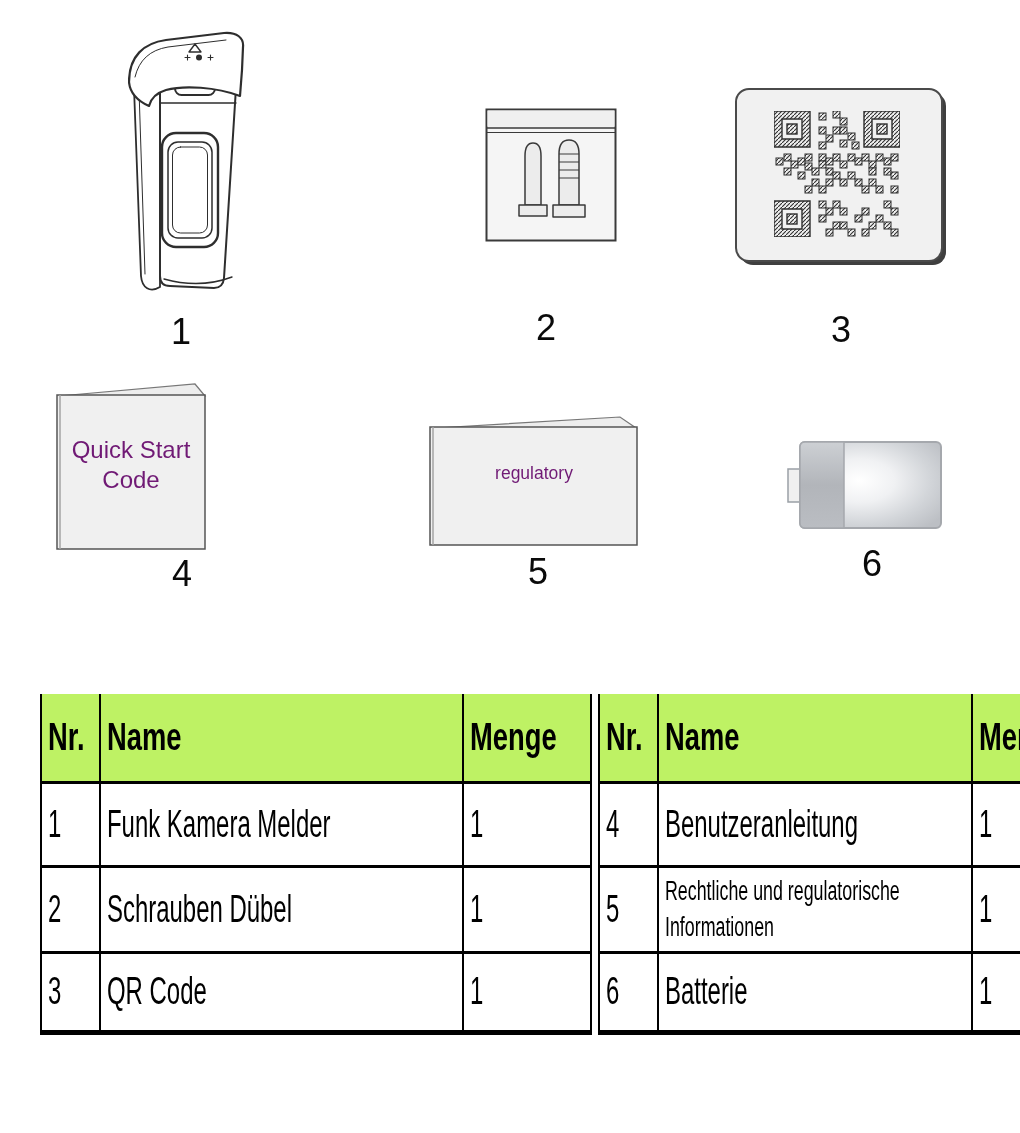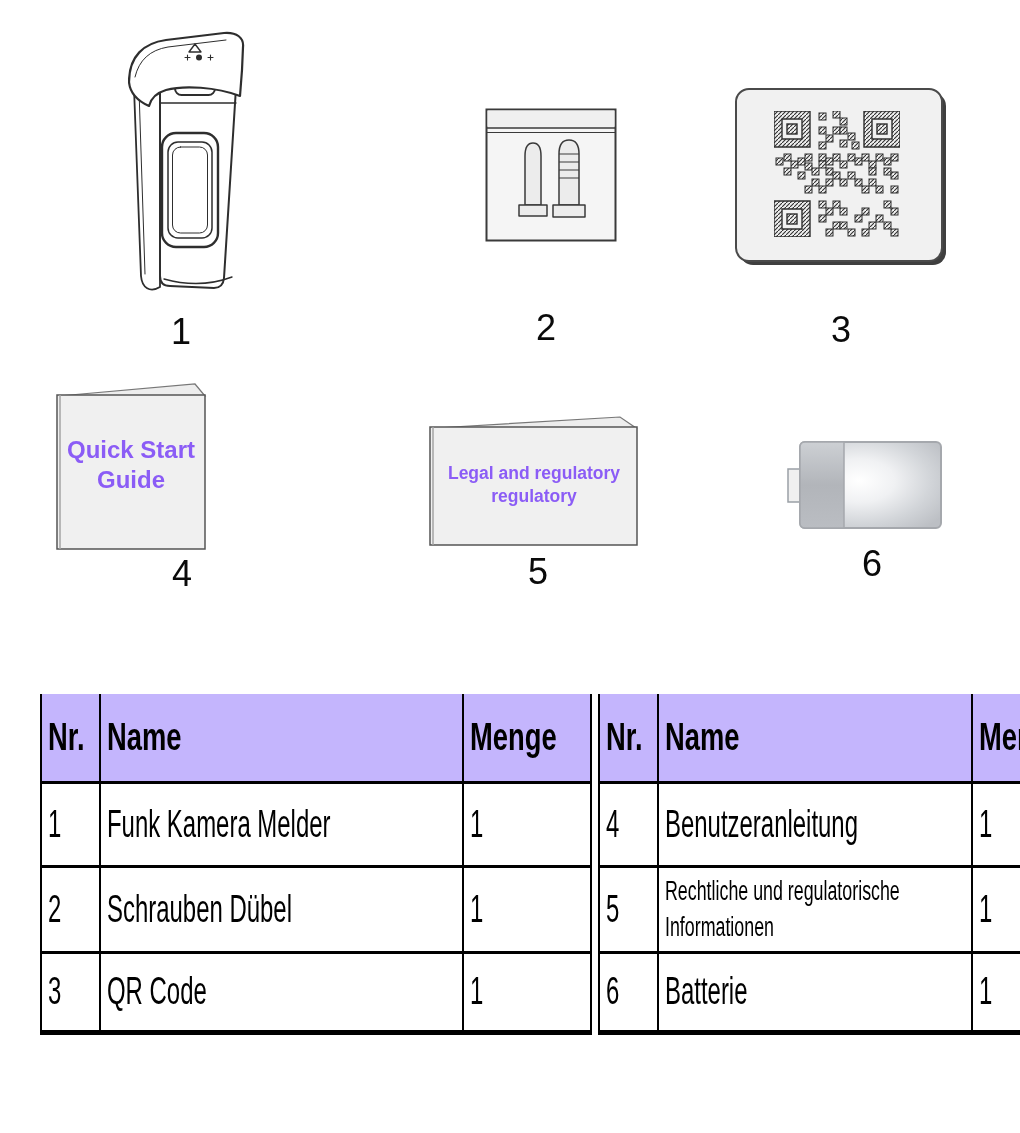--- a/index.html
+++ b/index.html
@@ -8,30 +8,30 @@
   .abs{position:absolute;}
   
   .num{position:absolute;transform:translateX(-50%);font-size:36px;line-height:1;color:#0a0a0a;
        font-family:"Liberation Sans","DejaVu Sans",sans-serif;}
   
   .qr-card{position:absolute;left:735px;top:88px;width:204px;height:170px;background:#f1f1f1;
            border:2px solid #4a4a4a;border-radius:14px;box-shadow:4px 4px 0 -1px #3f3f3f;}
   .qr-card svg{position:absolute;left:37px;top:21px;}
   
   .booklet{position:absolute;}
-  .booklet .txt{position:absolute;left:0;right:0;text-align:center;font-weight:bold;color:#8b5cf6;}
+  .booklet .txt{position:absolute;left:0;right:0;text-align:center;font-weight:normal;color:#701a75;}
   .guide-txt{top:55px;font-size:24px;line-height:30px;}
   .legal-txt{top:48px;font-size:17.5px;line-height:23px;}
   
   .tables{position:absolute;left:40px;top:694px;display:flex;gap:6px;}
   table.parts{border-collapse:collapse;table-layout:fixed;background:#fff;
               border:2px solid #000;border-top:none;border-bottom:5px solid #000;}
   table.parts th,table.parts td{border-left:2px solid #000;border-bottom:3px solid #000;
               padding:0 0 0 6px;text-align:left;vertical-align:middle;overflow:visible;}
-  table.parts th{background:#c4b5fd;}
+  table.parts th{background:#bef264;}
   tr.hdr{height:88px;} tr.r1{height:84px;} tr.r2{height:86px;} tr.r3{height:80px;}
   .ch{display:inline-block;font-weight:bold;font-size:38px;transform:scaleX(0.72);
       transform-origin:0 50%;white-space:nowrap;}
   .cb{display:inline-block;font-size:38px;font-weight:normal;transform:scaleX(0.63);
       transform-origin:0 50%;white-space:nowrap;}
   .cb2{display:block;font-size:27px;line-height:36px;transform:scaleX(0.66);
        transform-origin:0 50%;width:150%;}
 </style>
 </head>
 <body>
@@ -173,33 +173,32 @@
   <div class="num" style="left:841px;top:312px;">3</div>
 
   <div class="booklet" style="left:55px;top:380px;width:152px;height:171px;">
     <svg width="152" height="171" viewBox="0 0 152 171">
       <path d="M4,16 L140,4 L150,16 Z" fill="#ededed" stroke="#777" stroke-width="1.2"></path>
       <rect x="2" y="15" width="148" height="154" fill="#f0f0f0" stroke="#555" stroke-width="1.5"></rect>
       <path d="M5,15 V169" stroke="#a5a5a5" stroke-width="1.5" fill="none"></path>
     </svg>
     <div class="txt guide-txt">
       <div>Quick Start</div>
-      <div>Guide</div>
+      <div>Code</div>
     </div>
   </div>
   <div class="num" style="left:182px;top:556px;">4</div>
 
   <div class="booklet" style="left:428px;top:414px;width:212px;height:134px;">
     <svg width="212" height="134" viewBox="0 0 212 134">
       <path d="M8,14 L192,3 L208,14 Z" fill="#ededed" stroke="#777" stroke-width="1.2"></path>
       <rect x="2" y="13" width="207" height="118" fill="#f0f0f0" stroke="#555" stroke-width="1.5"></rect>
       <path d="M5,13 V131" stroke="#a5a5a5" stroke-width="1.5" fill="none"></path>
     </svg>
     <div class="txt legal-txt">
-      <div>Legal and regulatory</div>
       <div>regulatory</div>
     </div>
   </div>
   <div class="num" style="left:538px;top:554px;">5</div>
 
   <svg class="abs" style="left:787px;top:440px;" width="156" height="90" viewBox="0 0 156 90">
     <defs>
       <radialGradient id="bgrad" cx="42%" cy="45%" r="72%">
         <stop offset="0" stop-color="#ffffff"></stop>
         <stop offset="0.35" stop-color="#f0f1f3"></stop>

